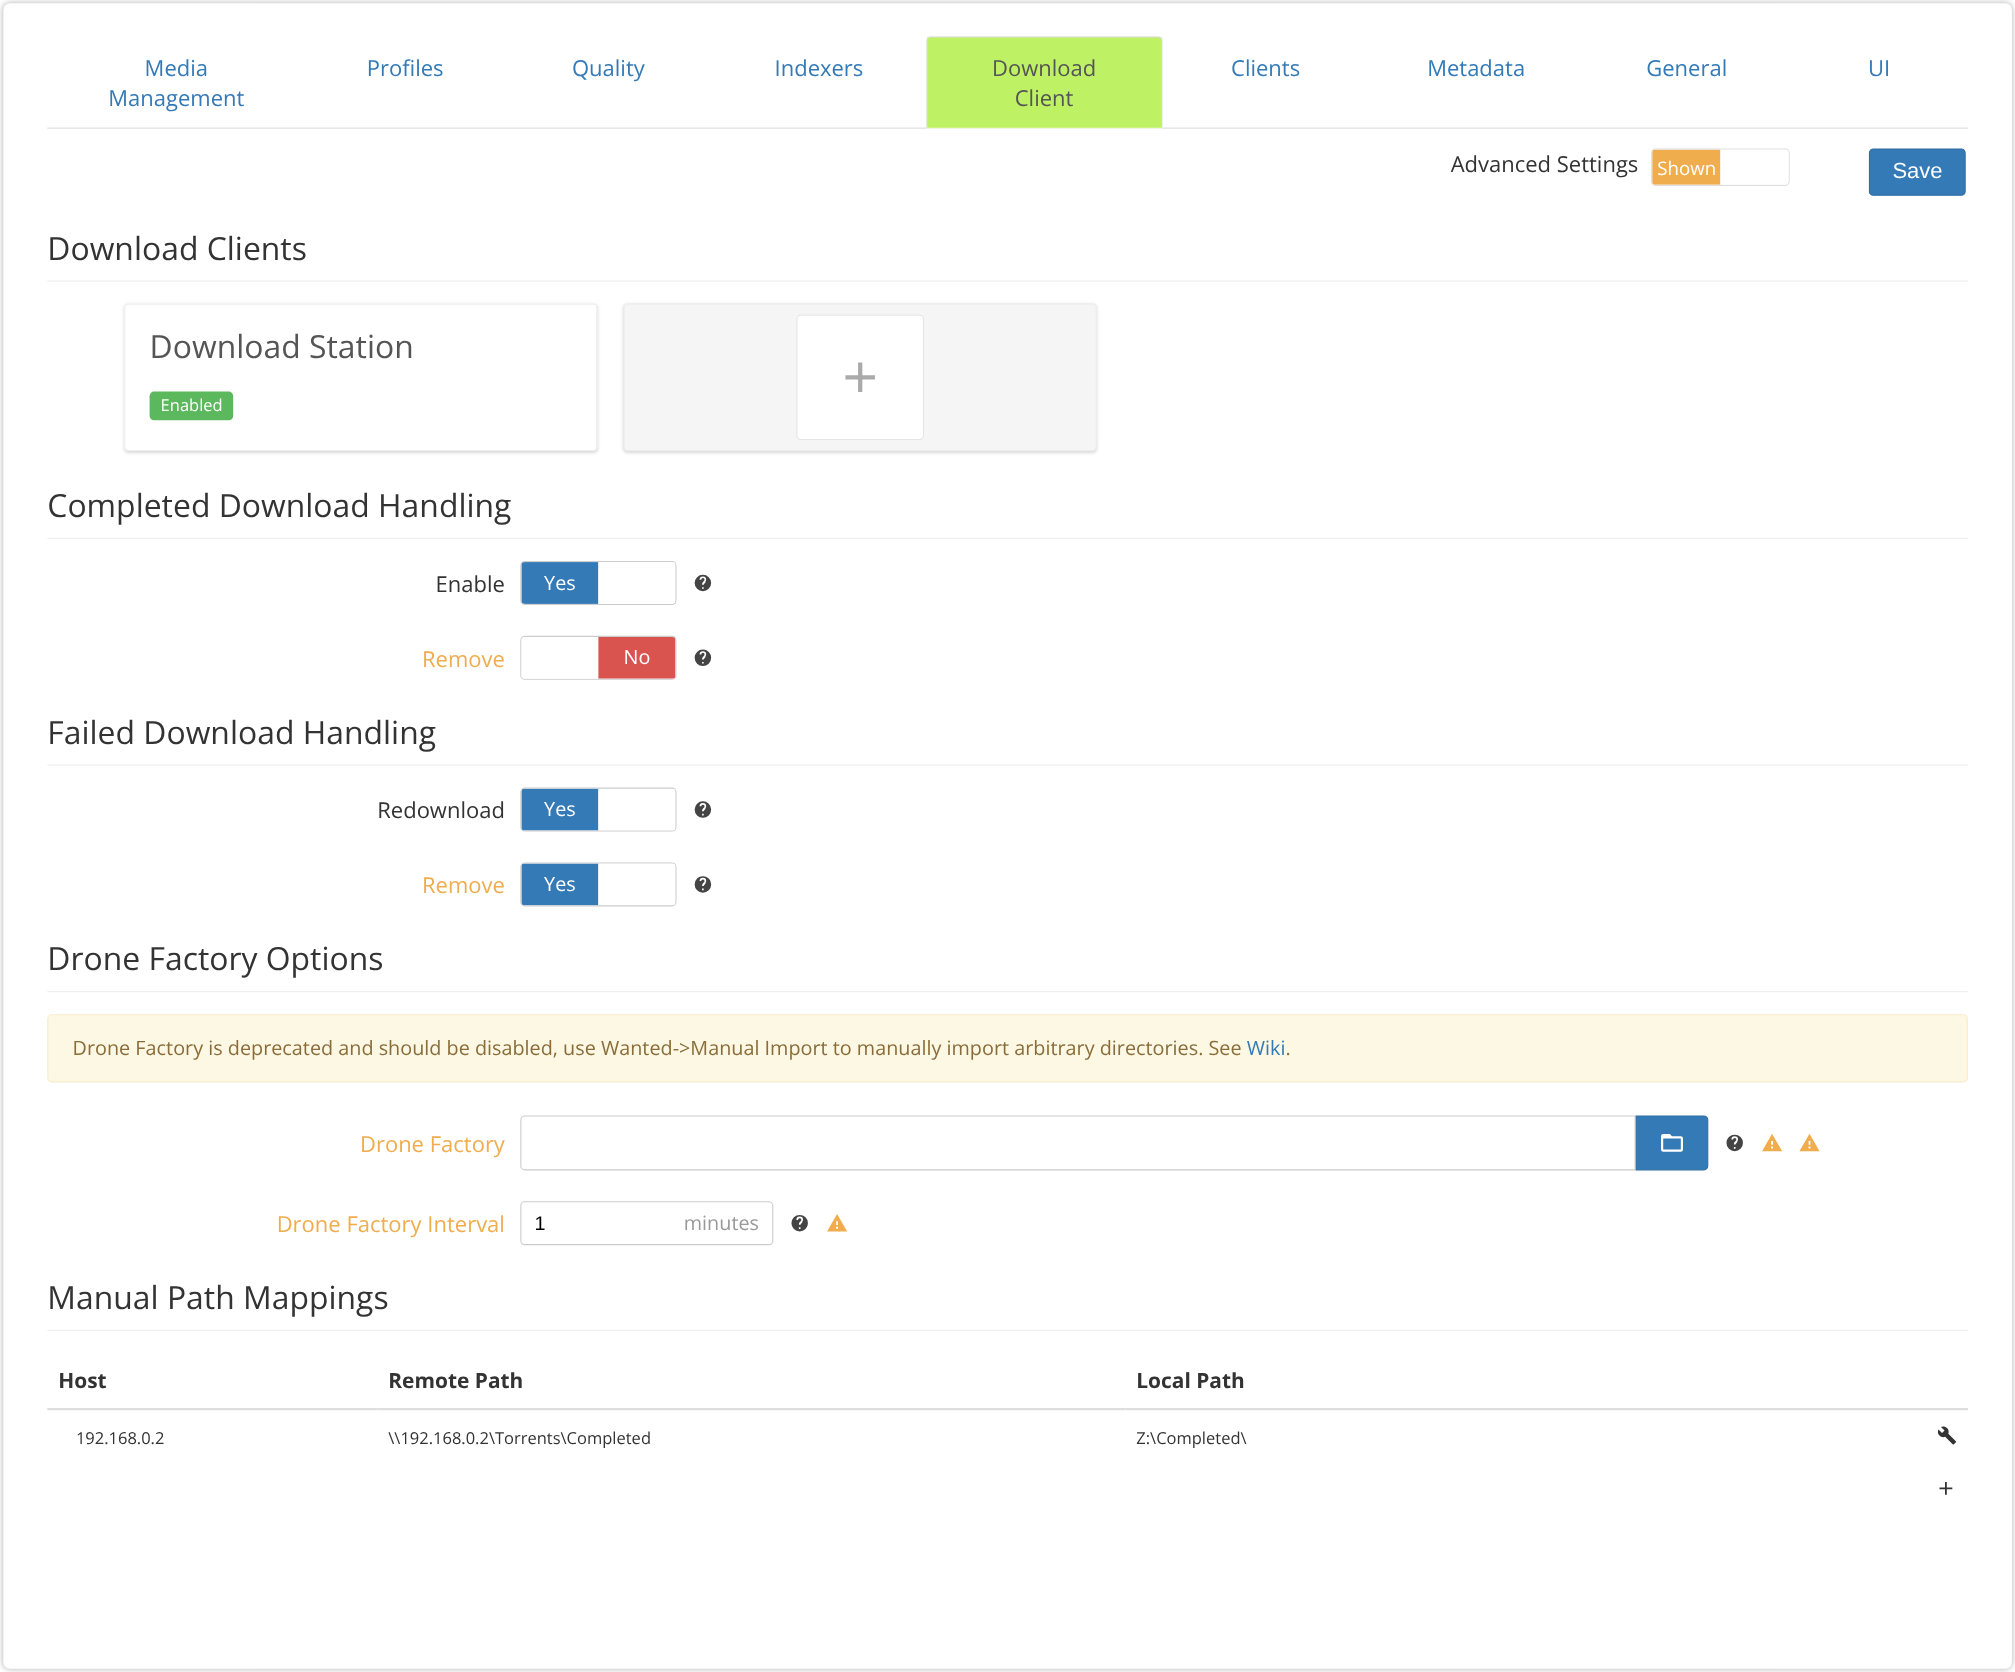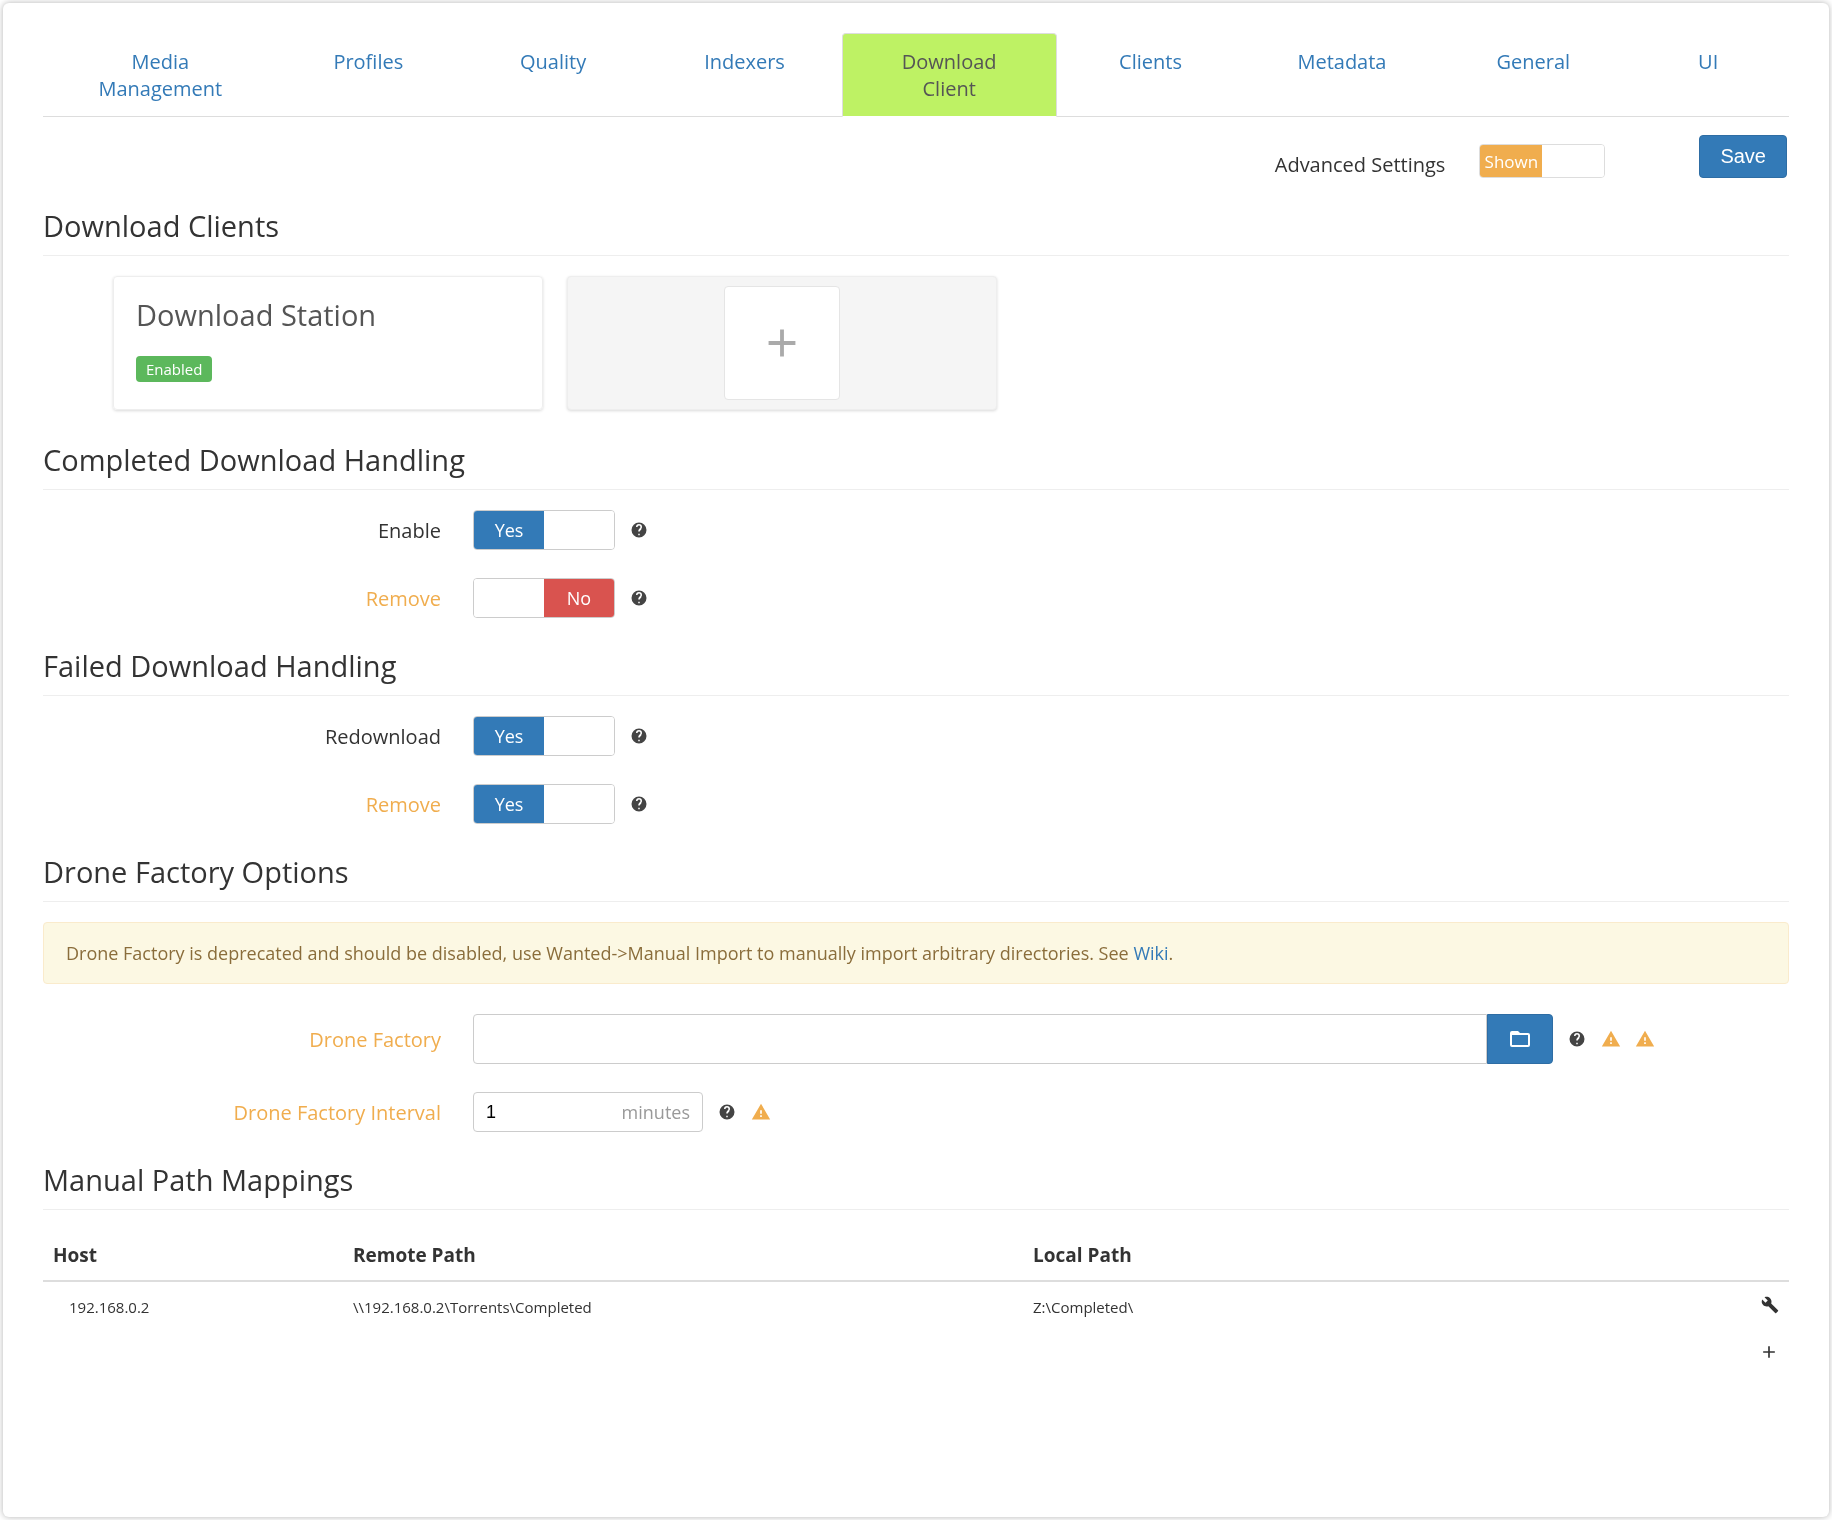--- a/index.html
+++ b/index.html
@@ -2,38 +2,38 @@
 <html><head>
 <meta charset="utf-8">
 <style>
 * { box-sizing: border-box; margin: 0; padding: 0; }
 body { font-family: "Open Sans", -apple-system, "Segoe UI", Roboto, "Helvetica Neue", Arial, sans-serif; background: #fff; color: #333; font-size: 14px; }
 .outer { width: 1832px; height: 1520px; padding: 0; position: relative; }
 .panel { margin: 3px; border: 0; border-radius: 6px; box-shadow: 0 0 6px rgba(0,0,0,.3); background: #fff; padding: 20px 40px 28px 40px; position: relative; height: 1514px; }
 .tabs { display: flex; border-bottom: 1px solid #ddd; margin-bottom: 18px; margin-top: 10px; }
 .tab { padding: 14px 30px 14px 30px; color: #337ab7; cursor: pointer; font-size: 20px; border: 1px solid transparent; border-radius: 4px 4px 0 0; margin-bottom: -1px; text-align: center; }
 .tab.active { color: #555; background: #bef264; border: 1px solid #ddd; border-bottom-color: #fff; }
-.topbar { display: flex; justify-content: flex-end; align-items: flex-end; gap: 34px; margin-bottom: 22px; padding-right: 2px; margin-top: 14px; }
+.topbar { display: flex; justify-content: flex-end; align-items: flex-start; gap: 12px; margin-bottom: 22px; padding-right: 2px; margin-top: 14px; }
 .adv-label { font-size: 20px; color: #333; }
 .toggle { display: inline-flex; border: 1px solid #ddd; border-radius: 4px; overflow: hidden; height: 34px; }
 .toggle-half { width: 62px; height: 32px; display: flex; align-items: center; justify-content: center; font-size: 17px; }
 .shown { background: #f0ad4e; color: #fff; cursor: pointer; }
 .hidden-half { background: #fff; cursor: pointer; }
 .btn-save { background: #337ab7; color: #fff; border: 1px solid #2e6da4; padding: 9px 20px; border-radius: 4px; font-size: 20px; cursor: pointer; margin-left: 60px; }
 .section { margin-bottom: 24px; margin-top: 28px; }
 .section-title { font-size: 29px; font-weight: 400; color: #333; border-bottom: 1px solid #eee; padding-bottom: 10px; margin-bottom: 20px; }
 .cards { display: flex; gap: 24px; padding-left: 70px; margin-bottom: 30px; }
 .card { width: 430px; height: 134px; border: 1px solid #eee; border-radius: 4px; box-shadow: 0 1px 3px rgba(0,0,0,.15); padding: 18px 22px; position: relative; }
 .card-title { font-size: 29px; color: #555; font-weight: 400; margin-bottom: 22px; }
 .badge-enabled { display: inline-block; background: #5cb85c; color: #fff; font-size: 15px; padding: 3px 10px; border-radius: 4px; }
 .add-card { width: 430px; height: 134px; background: #f5f5f5; border: 1px solid #eee; border-radius: 4px; box-shadow: 0 1px 3px rgba(0,0,0,.15); display: flex; align-items: center; justify-content: center; cursor: pointer; }
 .add-inner { width: 116px; height: 114px; background: #fff; border: 1px solid #e5e5e5; border-radius: 4px; display: flex; align-items: center; justify-content: center; }
 .plus-big { width: 46px; height: 46px; color: #aaa; }
 .form-row { display: flex; align-items: center; margin-bottom: 28px; }
-.form-label { width: 430px; text-align: right; padding-right: 32px; font-size: 20px; color: #333; }
+.form-label { width: 430px; text-align: right; padding-right: 14px; font-size: 20px; color: #333; }
 .form-label.advanced { color: #f0ad4e; }
 .form-control { display: flex; align-items: center; gap: 14px; }
 .yn-toggle { display: inline-flex; border-radius: 4px; overflow: hidden; width: 142px; height: 40px; border: 1px solid #ccc; }
 .yn-half { flex: 1; display: flex; align-items: center; justify-content: center; font-size: 18px; cursor: pointer; }
 .yn-yes-on { background: #337ab7; color: #fff; border-right: 0; }
 .yn-yes-off { background: #fff; color: #888; }
 .yn-no-on { background: #d9534f; color: #fff; }
 .yn-no-off { background: #fff; color: #888; }
 .help-icon { width: 20px; height: 20px; display: inline-flex; align-items: center; justify-content: center; cursor: pointer; }
 .warn-icon { color: #f0ad4e; cursor: pointer; }

